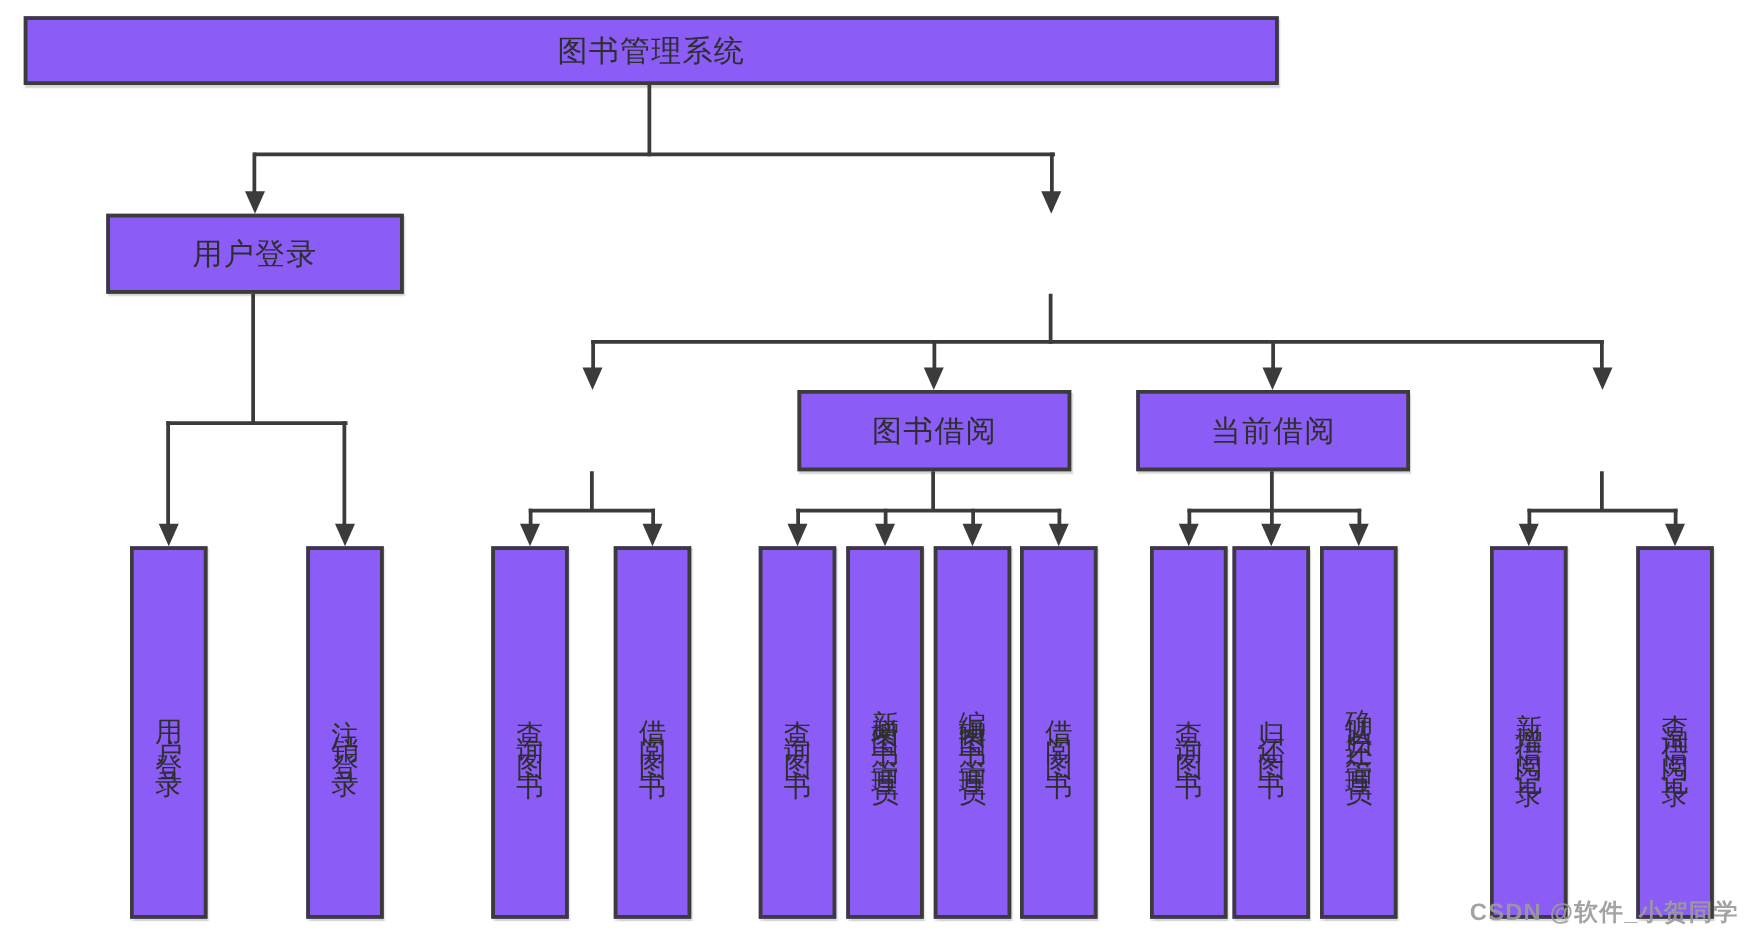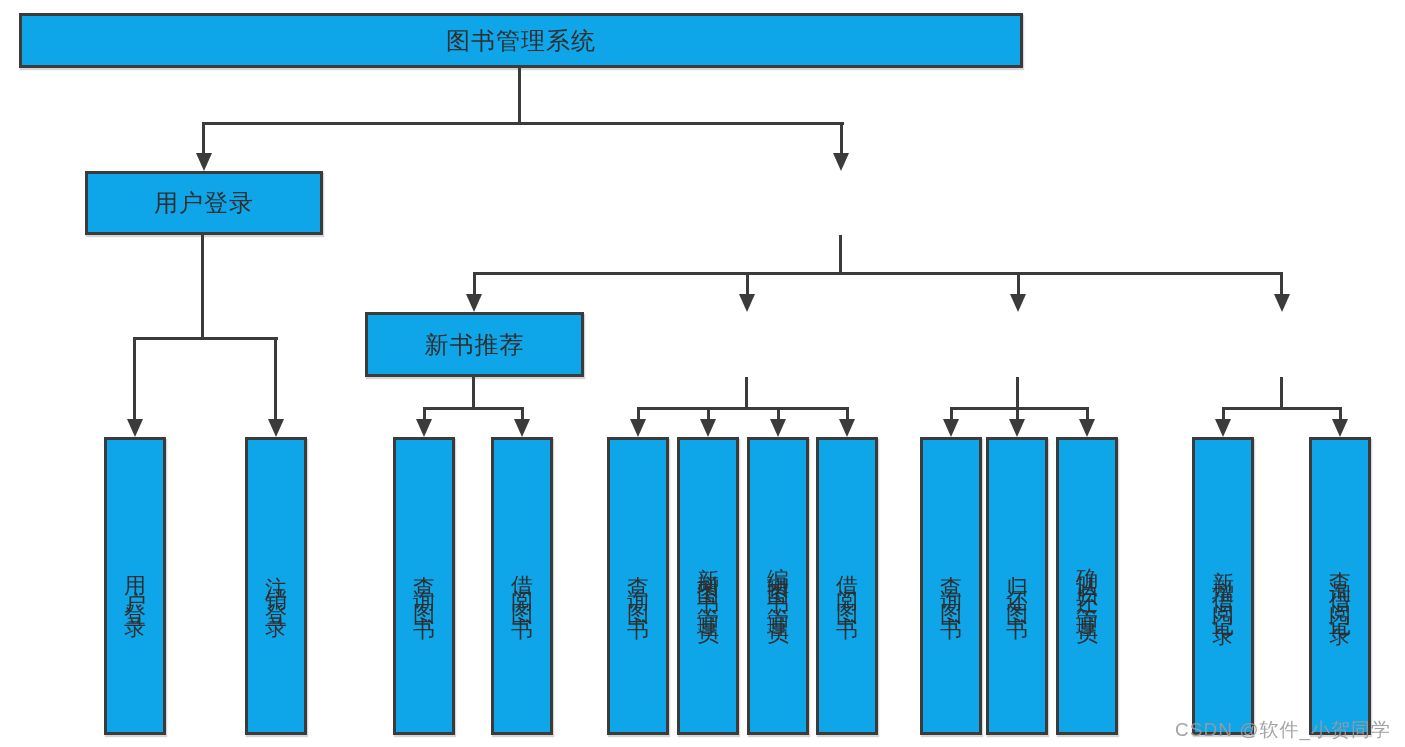--- a/index.html
+++ b/index.html
@@ -3,21 +3,21 @@
 <meta charset="utf-8">
 <style>
   * { margin:0; padding:0; box-sizing:border-box; }
   html,body { background:#ffffff; }
   body { font-family:"Liberation Sans", sans-serif; }
   .stage {
     position:relative; width:1405px; height:747px;
     background:#ffffff; overflow:hidden; color:#2e2e2e;
   }
   .box {
-    position:absolute; background:#0ea5e9;
+    position:absolute; background:#8b5cf6;
     border:3px solid #3b3b3b;
     display:flex; align-items:center; justify-content:center;
     box-shadow:1px 2px 1px rgba(90,90,90,0.25);
   }
   .box.h span { font-size:24px; letter-spacing:1px; color:#2e2e2e; }
   .box.v { top:437px; width:62px; height:298px; }
   .vtext {
     writing-mode:vertical-rl; text-orientation:mixed;
     font-size:22px; letter-spacing:14px; color:#2e2e2e;
     line-height:1;
@@ -27,21 +27,21 @@
   .line { position:absolute; background:#3b3b3b; }
   .arrow {
     position:absolute; width:0; height:0;
     border-left:8px solid transparent;
     border-right:8px solid transparent;
     border-top:18px solid #3b3b3b;
   }
   .watermark {
     position:absolute; right:14px; bottom:4px;
     font-size:19px; color:rgba(155,155,155,0.92);
-    letter-spacing:1px; z-index:10; white-space:nowrap;
+    letter-spacing:1px; z-index:10; white-space:nowrap;font-weight:bold;
   }
 </style>
 </head>
 <body>
 
 <div class="stage">
 
   <div class="box h" style="left:19px; top:13px; width:1004px; height:55px">
     <span>图书管理系统</span>
   </div>
@@ -68,22 +68,25 @@
   <div class="line" style="left:473px; top:272px; width:810px; height:3px"></div>
   <div class="line" style="left:473px; top:272px; width:3px; height:24px"></div>
   <div class="arrow" style="left:466px; top:294px"></div>
   <div class="line" style="left:746px; top:272px; width:3px; height:24px"></div>
   <div class="arrow" style="left:739px; top:294px"></div>
   <div class="line" style="left:1017px; top:272px; width:3px; height:24px"></div>
   <div class="arrow" style="left:1010px; top:294px"></div>
   <div class="line" style="left:1280px; top:272px; width:3px; height:24px"></div>
   <div class="arrow" style="left:1274px; top:294px"></div>
 
-  <div class="box h" style="left:365px; top:312px; width:219px; height:65px">
-    <span>新书推荐</span>
+  <div class="box h" style="left:638px; top:312px; width:219px; height:65px">
+    <span>图书借阅</span>
+  </div>
+  <div class="box h" style="left:909px; top:312px; width:219px; height:65px">
+    <span>当前借阅</span>
   </div>
 
   <div class="line" style="left:472px; top:377px; width:3px; height:32px"></div>
   <div class="line" style="left:423px; top:407px; width:101px; height:3px"></div>
   <div class="line" style="left:423px; top:407px; width:3px; height:14px"></div>
   <div class="arrow" style="left:416px; top:419px"></div>
   <div class="line" style="left:521px; top:407px; width:3px; height:14px"></div>
   <div class="arrow" style="left:514px; top:419px"></div>
 
   <div class="line" style="left:745px; top:377px; width:3px; height:32px"></div>

